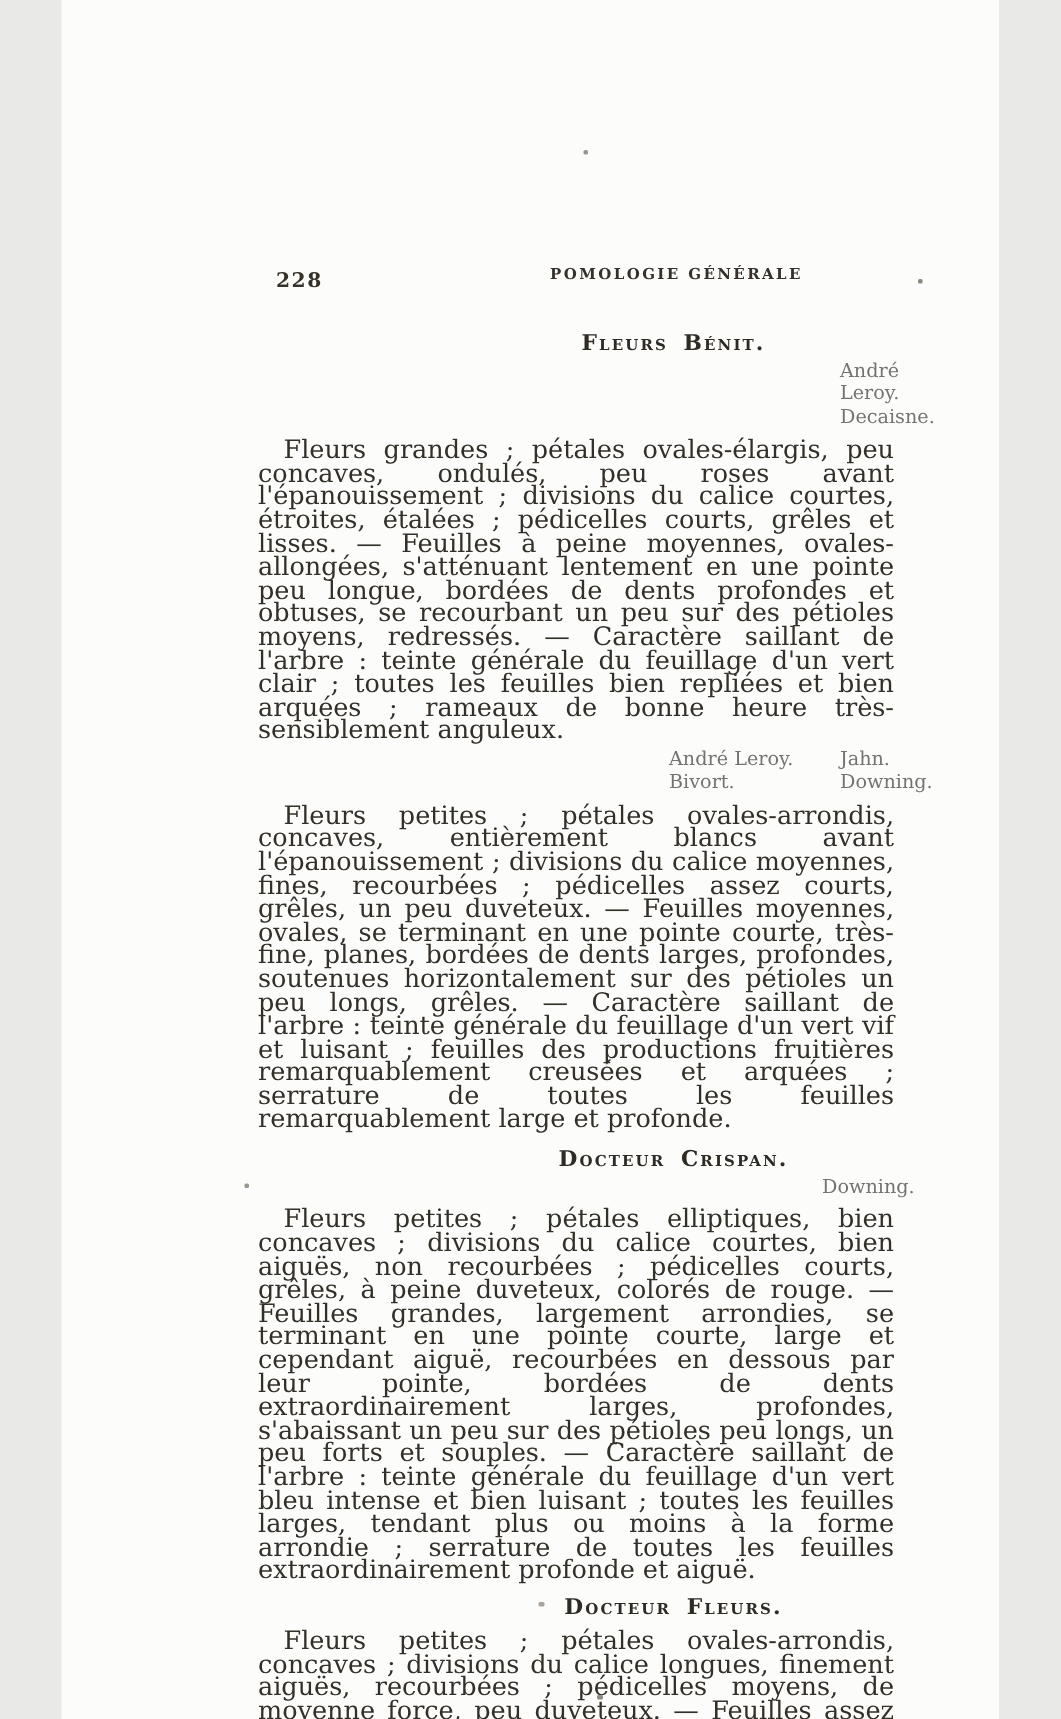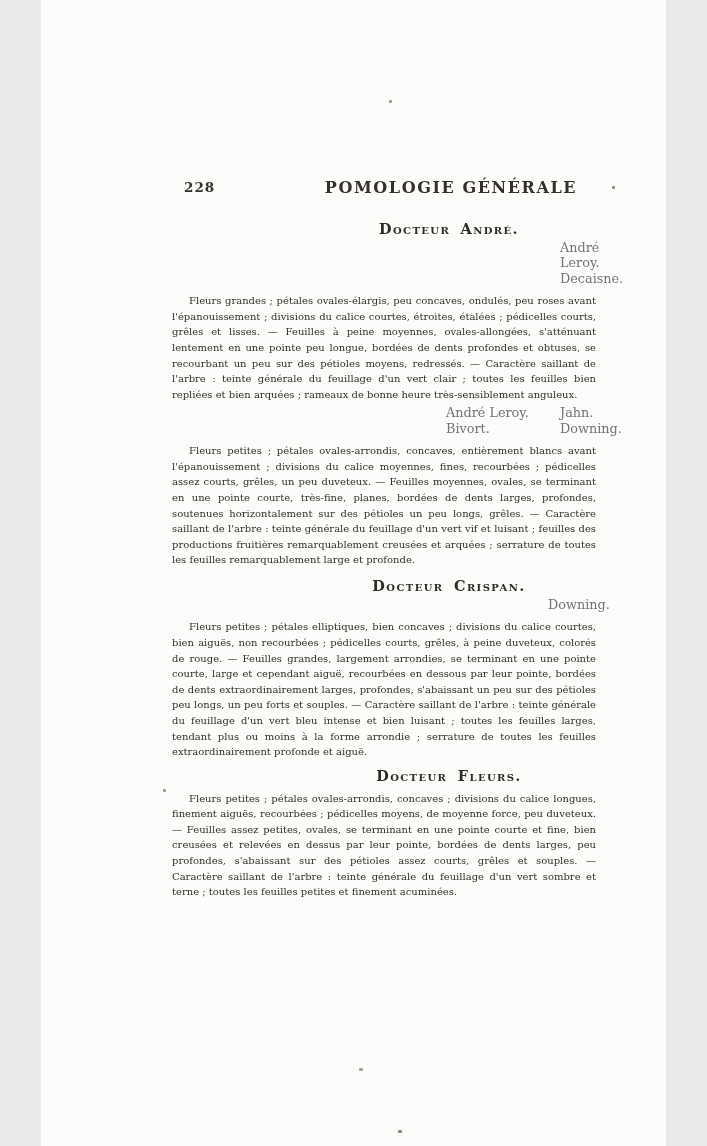--- a/index.html
+++ b/index.html
@@ -14,21 +14,21 @@
     color:#35302a;
     overflow:hidden;
   }
   .running-header{position:relative;height:18px;}
   .page-number{
     position:absolute;left:12px;top:1px;
     font-size:13.5px;font-weight:bold;letter-spacing:1px;
   }
   .header-title{
     display:block;text-align:center;padding-left:134px;
-    font-size:16px;font-weight:bold;letter-spacing:1.6px;
+    font-size:10px;font-weight:bold;letter-spacing:1.6px;
   }
   section{display:block;}
   .sec-heading{
     margin:0;text-align:center;padding-left:130px;
     font-size:14.5px;font-weight:600;
     font-variant:small-caps;letter-spacing:1.4px;
     word-spacing:4px;
     color:#2e2a24;
   }
   .sec-benit .sec-heading{margin-top:24px;}
@@ -41,39 +41,39 @@
     color:#737373;
   }
   .auth-stack{padding-left:388px;}
   .auth-grid{
     display:grid;grid-template-columns:114px auto;
     margin-left:274px;width:fit-content;
   }
   .auth-single{padding-left:376px;}
   .para{
     margin:7px 0 0 0;
-    font-size:10px;line-height:15.6px;
+    font-size:17px;line-height:15.6px;
     text-align:justify;text-indent:17px;
     color:#332f29;
   }
   .para + .para{margin-top:3px;}
   .speck{position:absolute;display:block;border-radius:1px;}
 </style>
 </head>
 <body>
 
 <div class="page">
 
   <div class="running-header">
     <span class="page-number">228</span>
     <span class="header-title">POMOLOGIE GÉNÉRALE</span>
   </div>
 
   <section class="sec-benit">
-    <h2 class="sec-heading">Docteur André.</h2>
+    <h2 class="sec-heading">Fleurs Bénit.</h2>
     <div class="authorities auth-stack">
       <div>André Leroy.</div>
       <div>Decaisne.</div>
     </div>
     <p class="para">Fleurs grandes ; pétales ovales-élargis, peu concaves, ondulés, peu roses avant l'épanouissement ; divisions du calice courtes, étroites, étalées ; pédicelles courts, grêles et lisses. — Feuilles à peine moyennes, ovales-allongées, s'atténuant lentement en une pointe peu longue, bordées de dents profondes et obtuses, se recourbant un peu sur des pétioles moyens, redressés. — Caractère saillant de l'arbre : teinte générale du feuillage d'un vert clair ; toutes les feuilles bien repliées et bien arquées ; rameaux de bonne heure très-sensiblement anguleux.</p>
   </section>
 
   <section class="sec-bouvier">
     <div class="authorities auth-grid">
       <span>André Leroy.</span>

